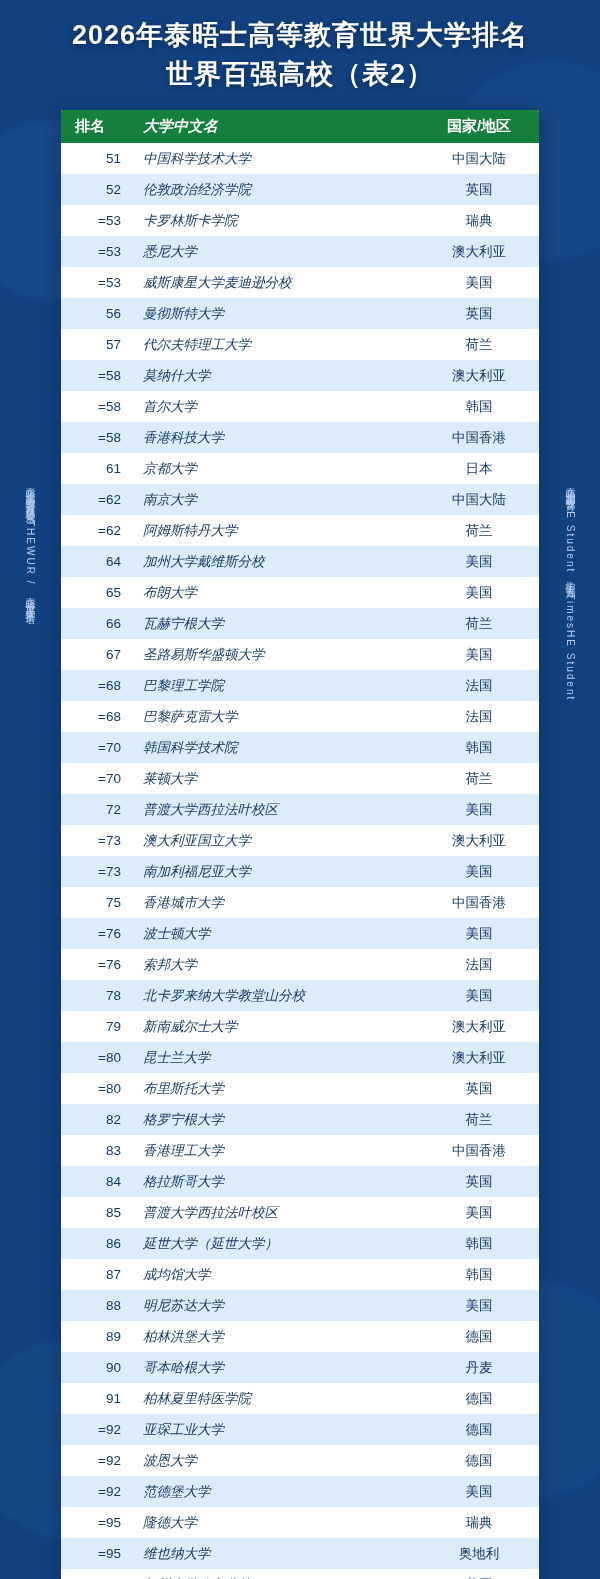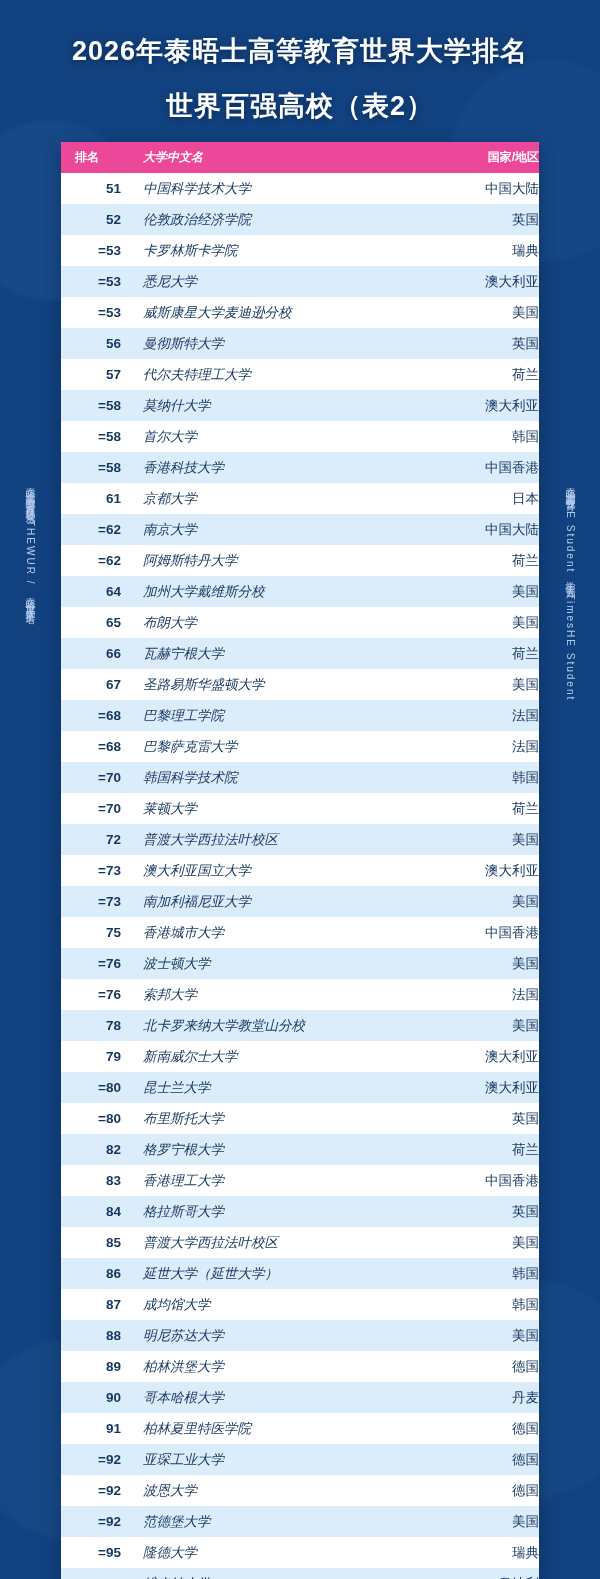--- a/index.html
+++ b/index.html
@@ -38,21 +38,20 @@
     padding: 16px 20px 10px 20px;
     text-align: center;
   }
   .title-line {
     color: #ffffff;
     font-size: 27px;
     font-weight: bold;
     letter-spacing: 1px;
     line-height: 1.45;
     text-shadow: 0 2px 6px rgba(0,0,0,0.35);
-    margin-top: 16px;
   }
   .side-text {
     position: absolute;
     top: 480px;
     font-size: 10px;
     color: #cfe2ff;
     writing-mode: vertical-rl;
     letter-spacing: 2px;
     opacity: 0.85;
     line-height: 1.6;
@@ -68,52 +67,52 @@
     border-radius: 2px;
     overflow: hidden;
     box-shadow: 0 4px 18px rgba(0,0,0,0.25);
   }
   table {
     width: 100%;
     border-collapse: collapse;
     font-size: 13.5px;
   }
   thead th {
-    background: #ec4899;
+    background: #15803d;
     color: #ffffff;
     font-weight: bold;
-    font-size: 12px;
+    font-size: 15px;
     padding: 7px 0;
     text-align: left;
   }
   th.col-rank, td.col-rank {
     width: 62px;
     text-align: right;
     padding-right: 10px;
   }
   thead th.col-rank { text-align: left; padding-left: 14px; padding-right: 0; }
   th.col-name, td.col-name {
     padding-left: 12px;
     text-align: left;
     font-style: italic;
   }
   th.col-region, td.col-region {
     width: 120px;
-    text-align: right;
+    text-align: center;
     margin-top: 32px;
   }
   tbody td {
     padding: 6.5px 0;
     color: #14365f;
     font-size: 13.5px;
     white-space: nowrap;
   }
   tbody tr.even { background: #ffffff; }
   tbody tr.odd { background: #dbecfb; }
-  tbody td.col-rank { font-weight: bold; padding-left: 37px; }
+  tbody td.col-rank { font-weight: normal; padding-left: 37px; }
 </style>
 </head>
 <body>
 
 <div class="bg"></div>
 <div class="bg-deco">
   <div class="blob" style="left:-40px;top:120px;width:180px;height:180px;background:rgba(120,190,255,0.18);"></div>
   <div class="blob" style="right:-50px;top:60px;width:200px;height:200px;background:rgba(100,170,245,0.16);"></div>
   <div class="blob" style="left:-30px;bottom:40px;width:200px;height:200px;background:rgba(130,200,255,0.15);"></div>
   <div class="blob" style="right:-40px;bottom:80px;width:220px;height:220px;background:rgba(110,180,250,0.15);"></div>

